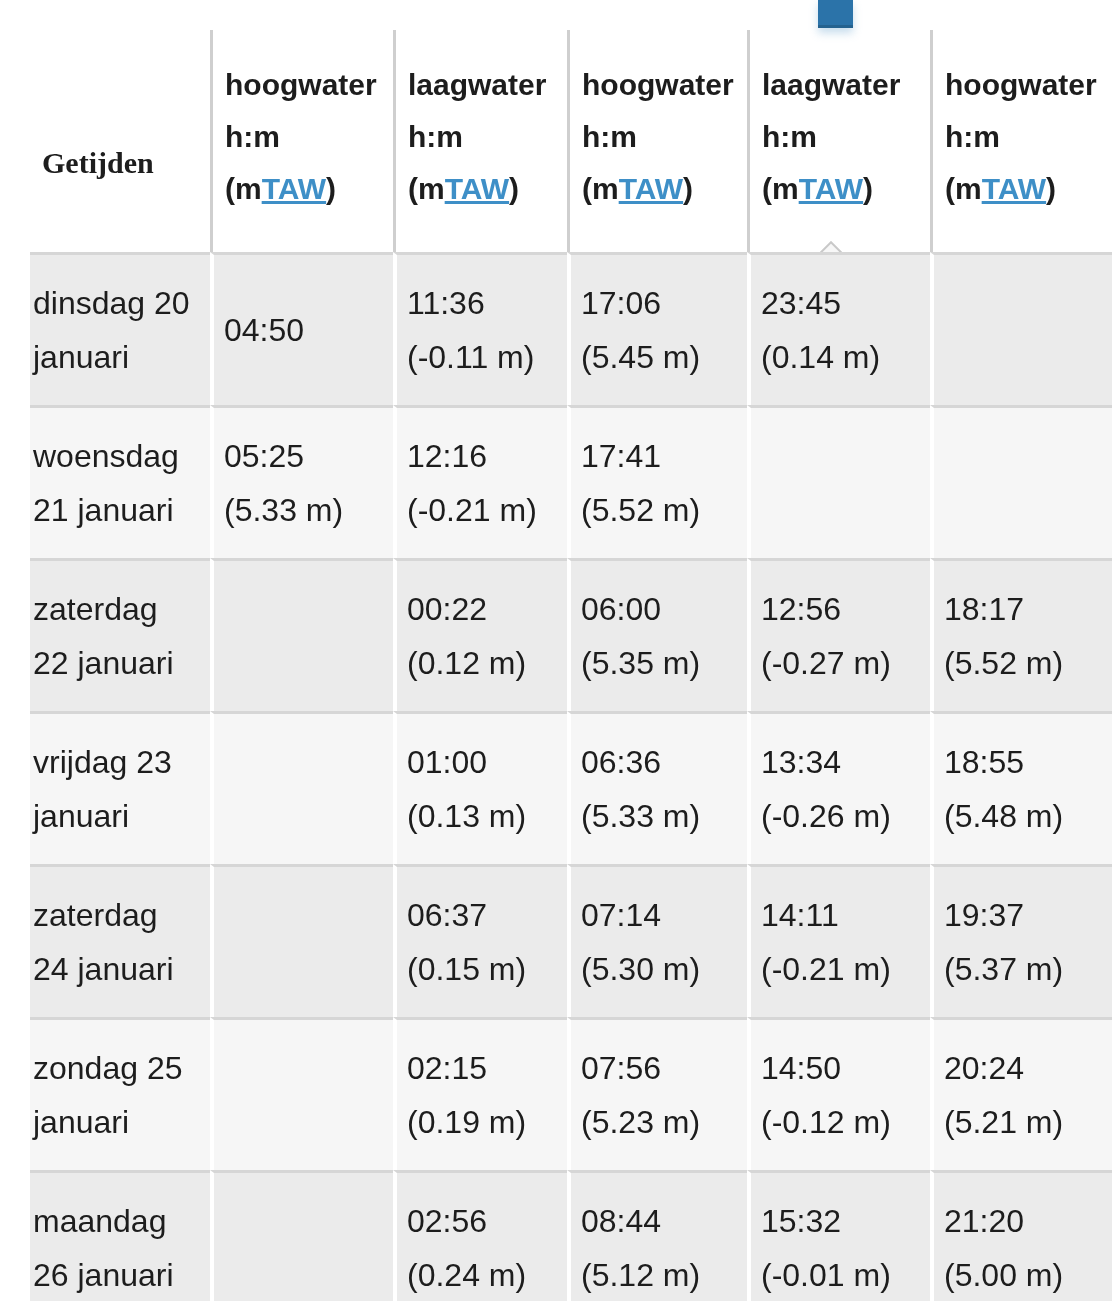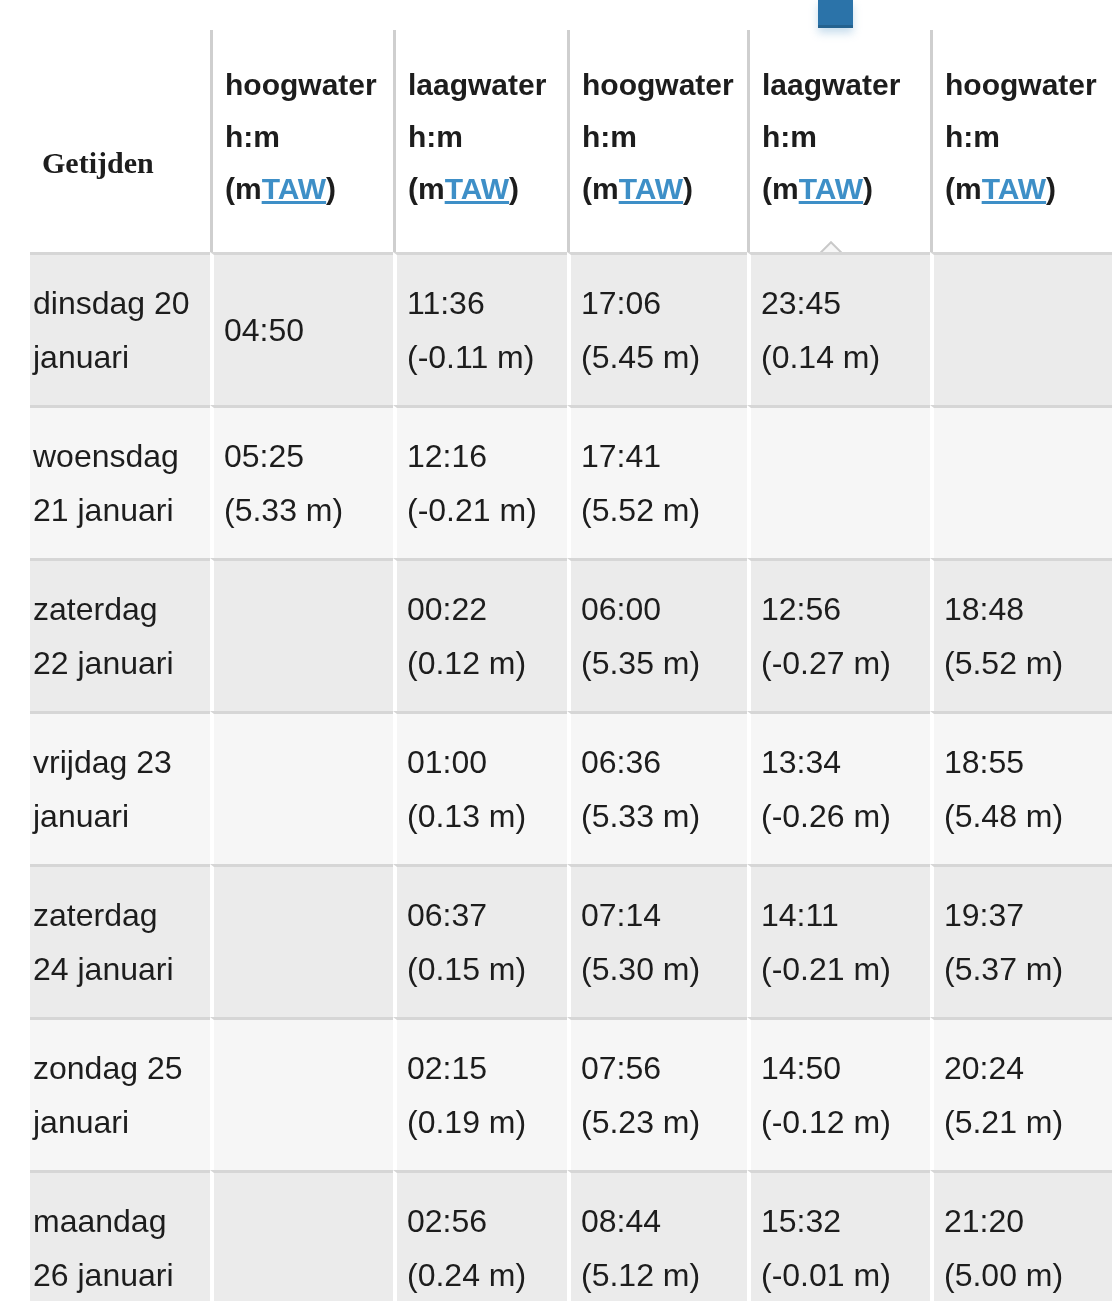--- a/index.html
+++ b/index.html
@@ -166,21 +166,21 @@
         </div>
         <div class="cell">
           <span>06:00</span>
           <span>(5.35 m)</span>
         </div>
         <div class="cell">
           <span>12:56</span>
           <span>(-0.27 m)</span>
         </div>
         <div class="cell">
-          <span>18:48</span>
+          <span>18:17</span>
           <span>(5.52 m)</span>
         </div>
       </div>
       <div class="data-row row-even">
         <div class="cell">
           <span>vrijdag 23</span>
           <span>januari</span>
         </div>
         <div class="cell">
           <span></span>

